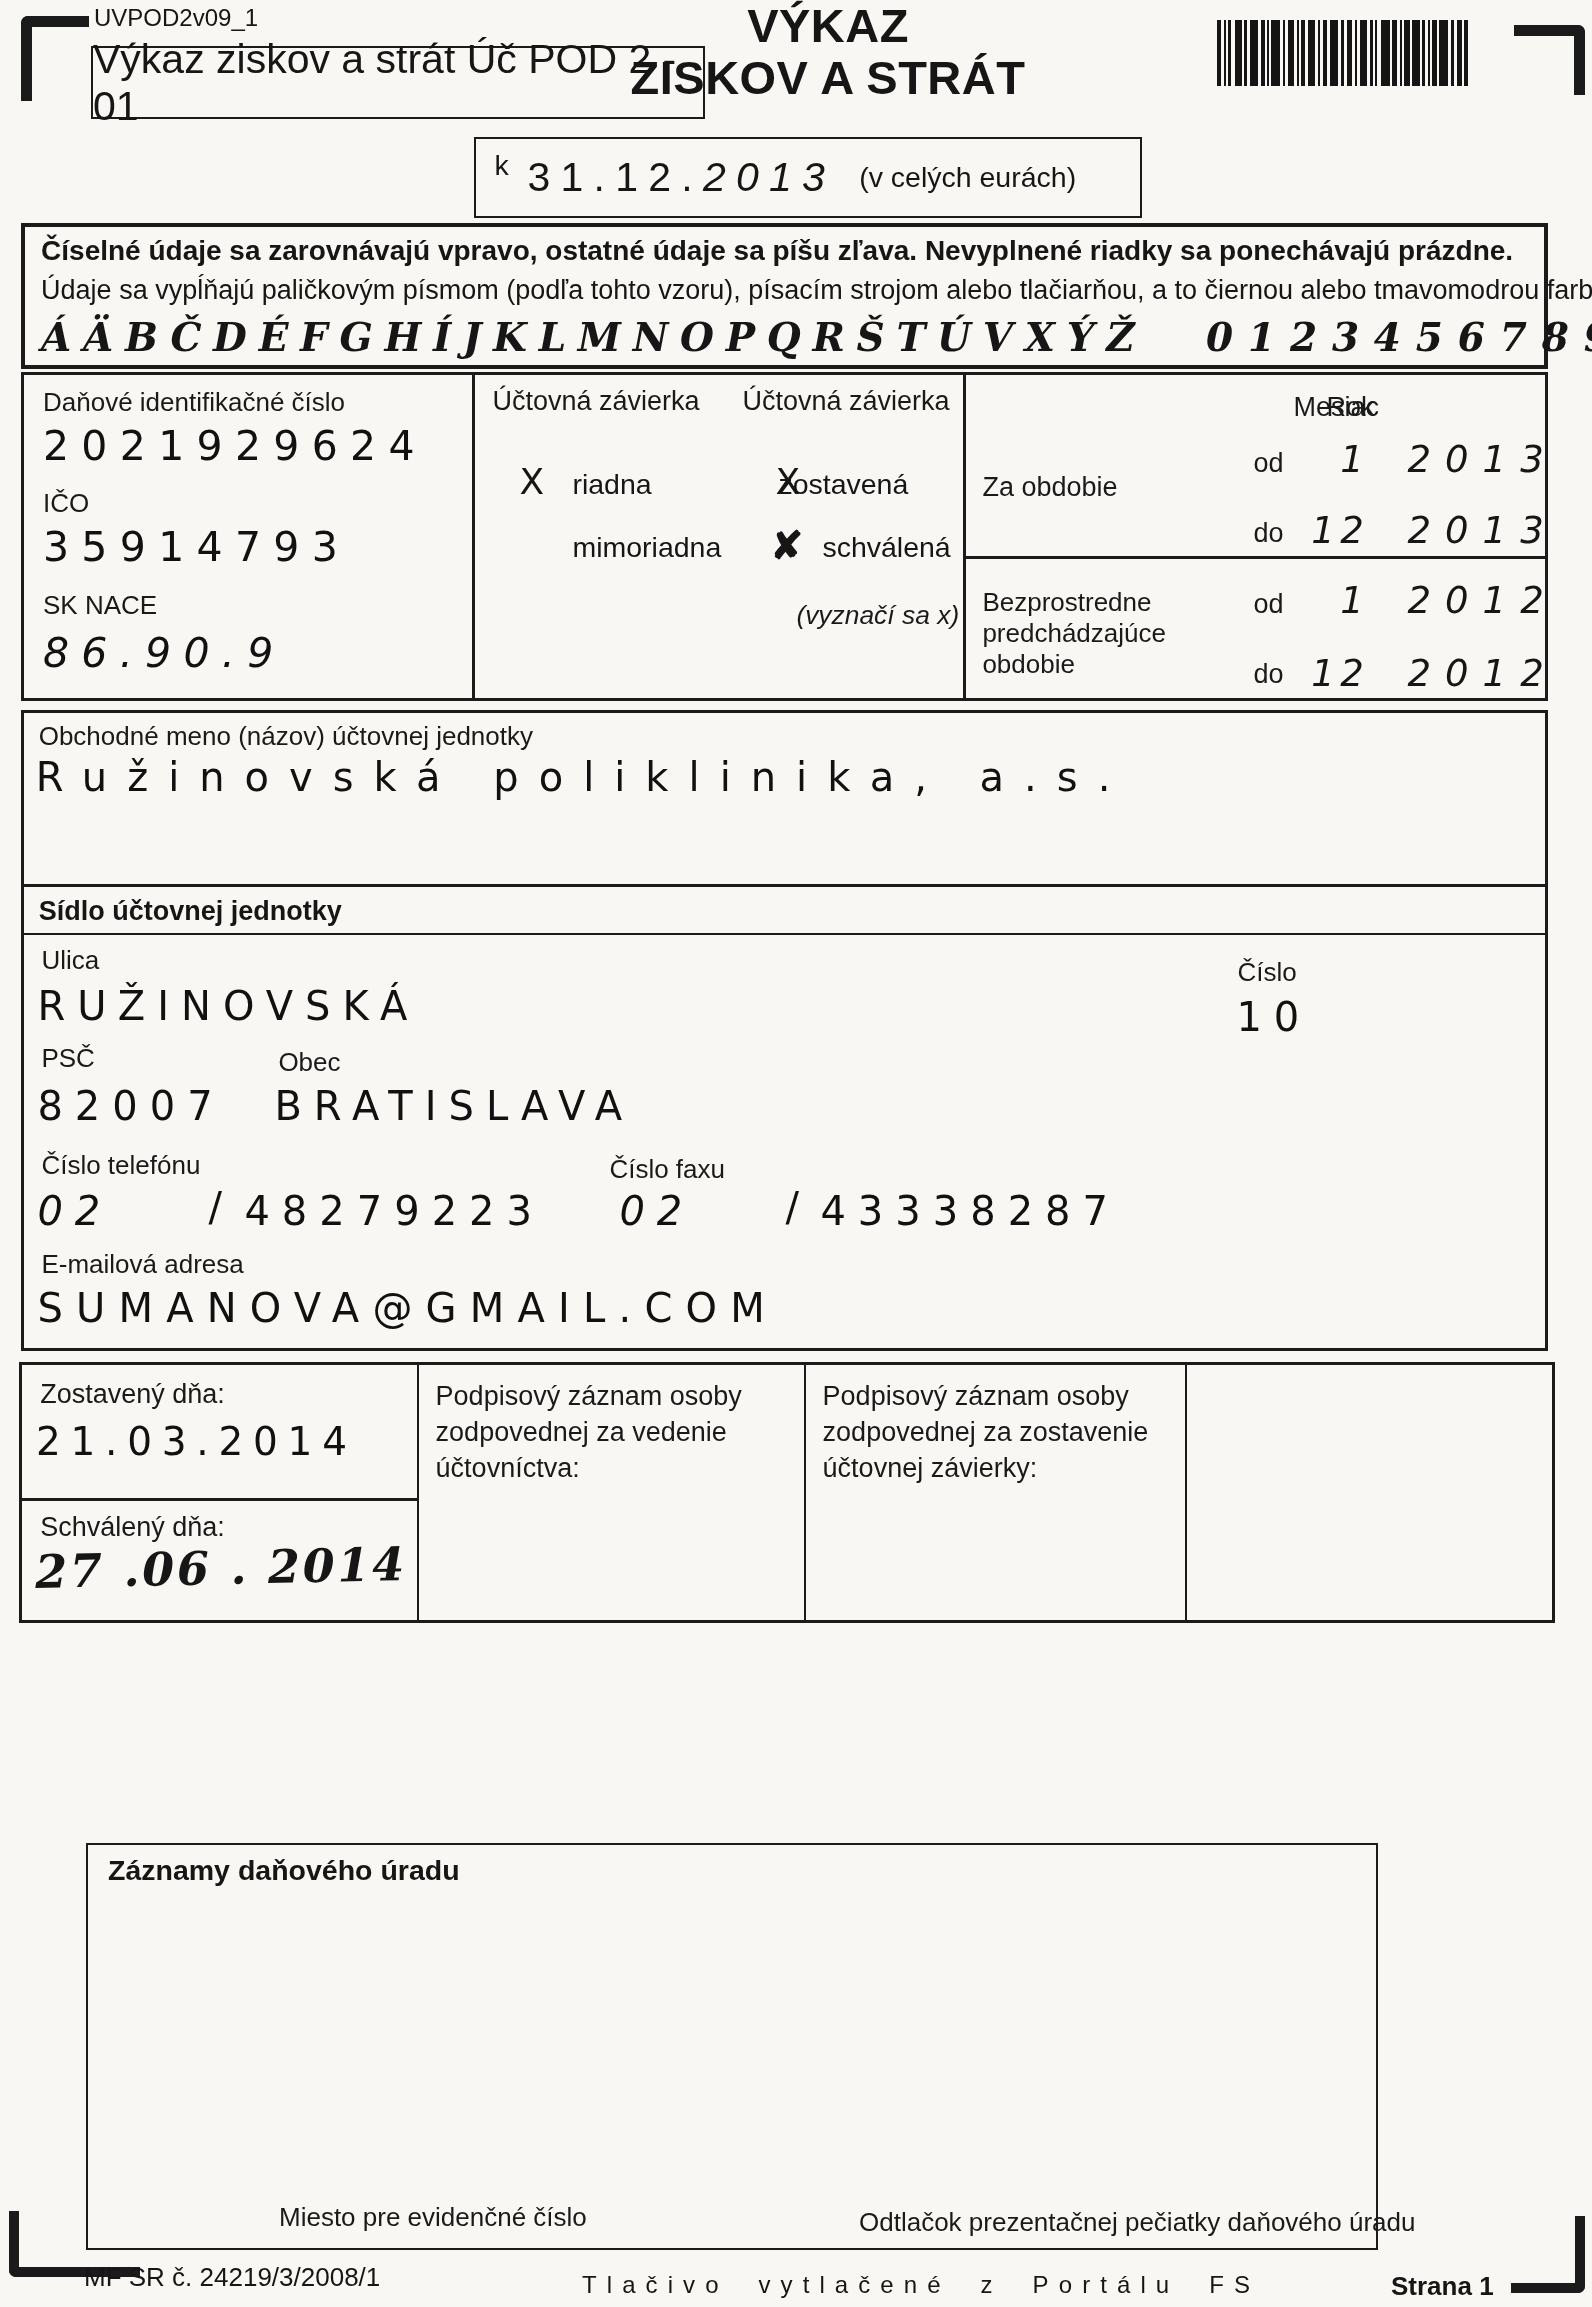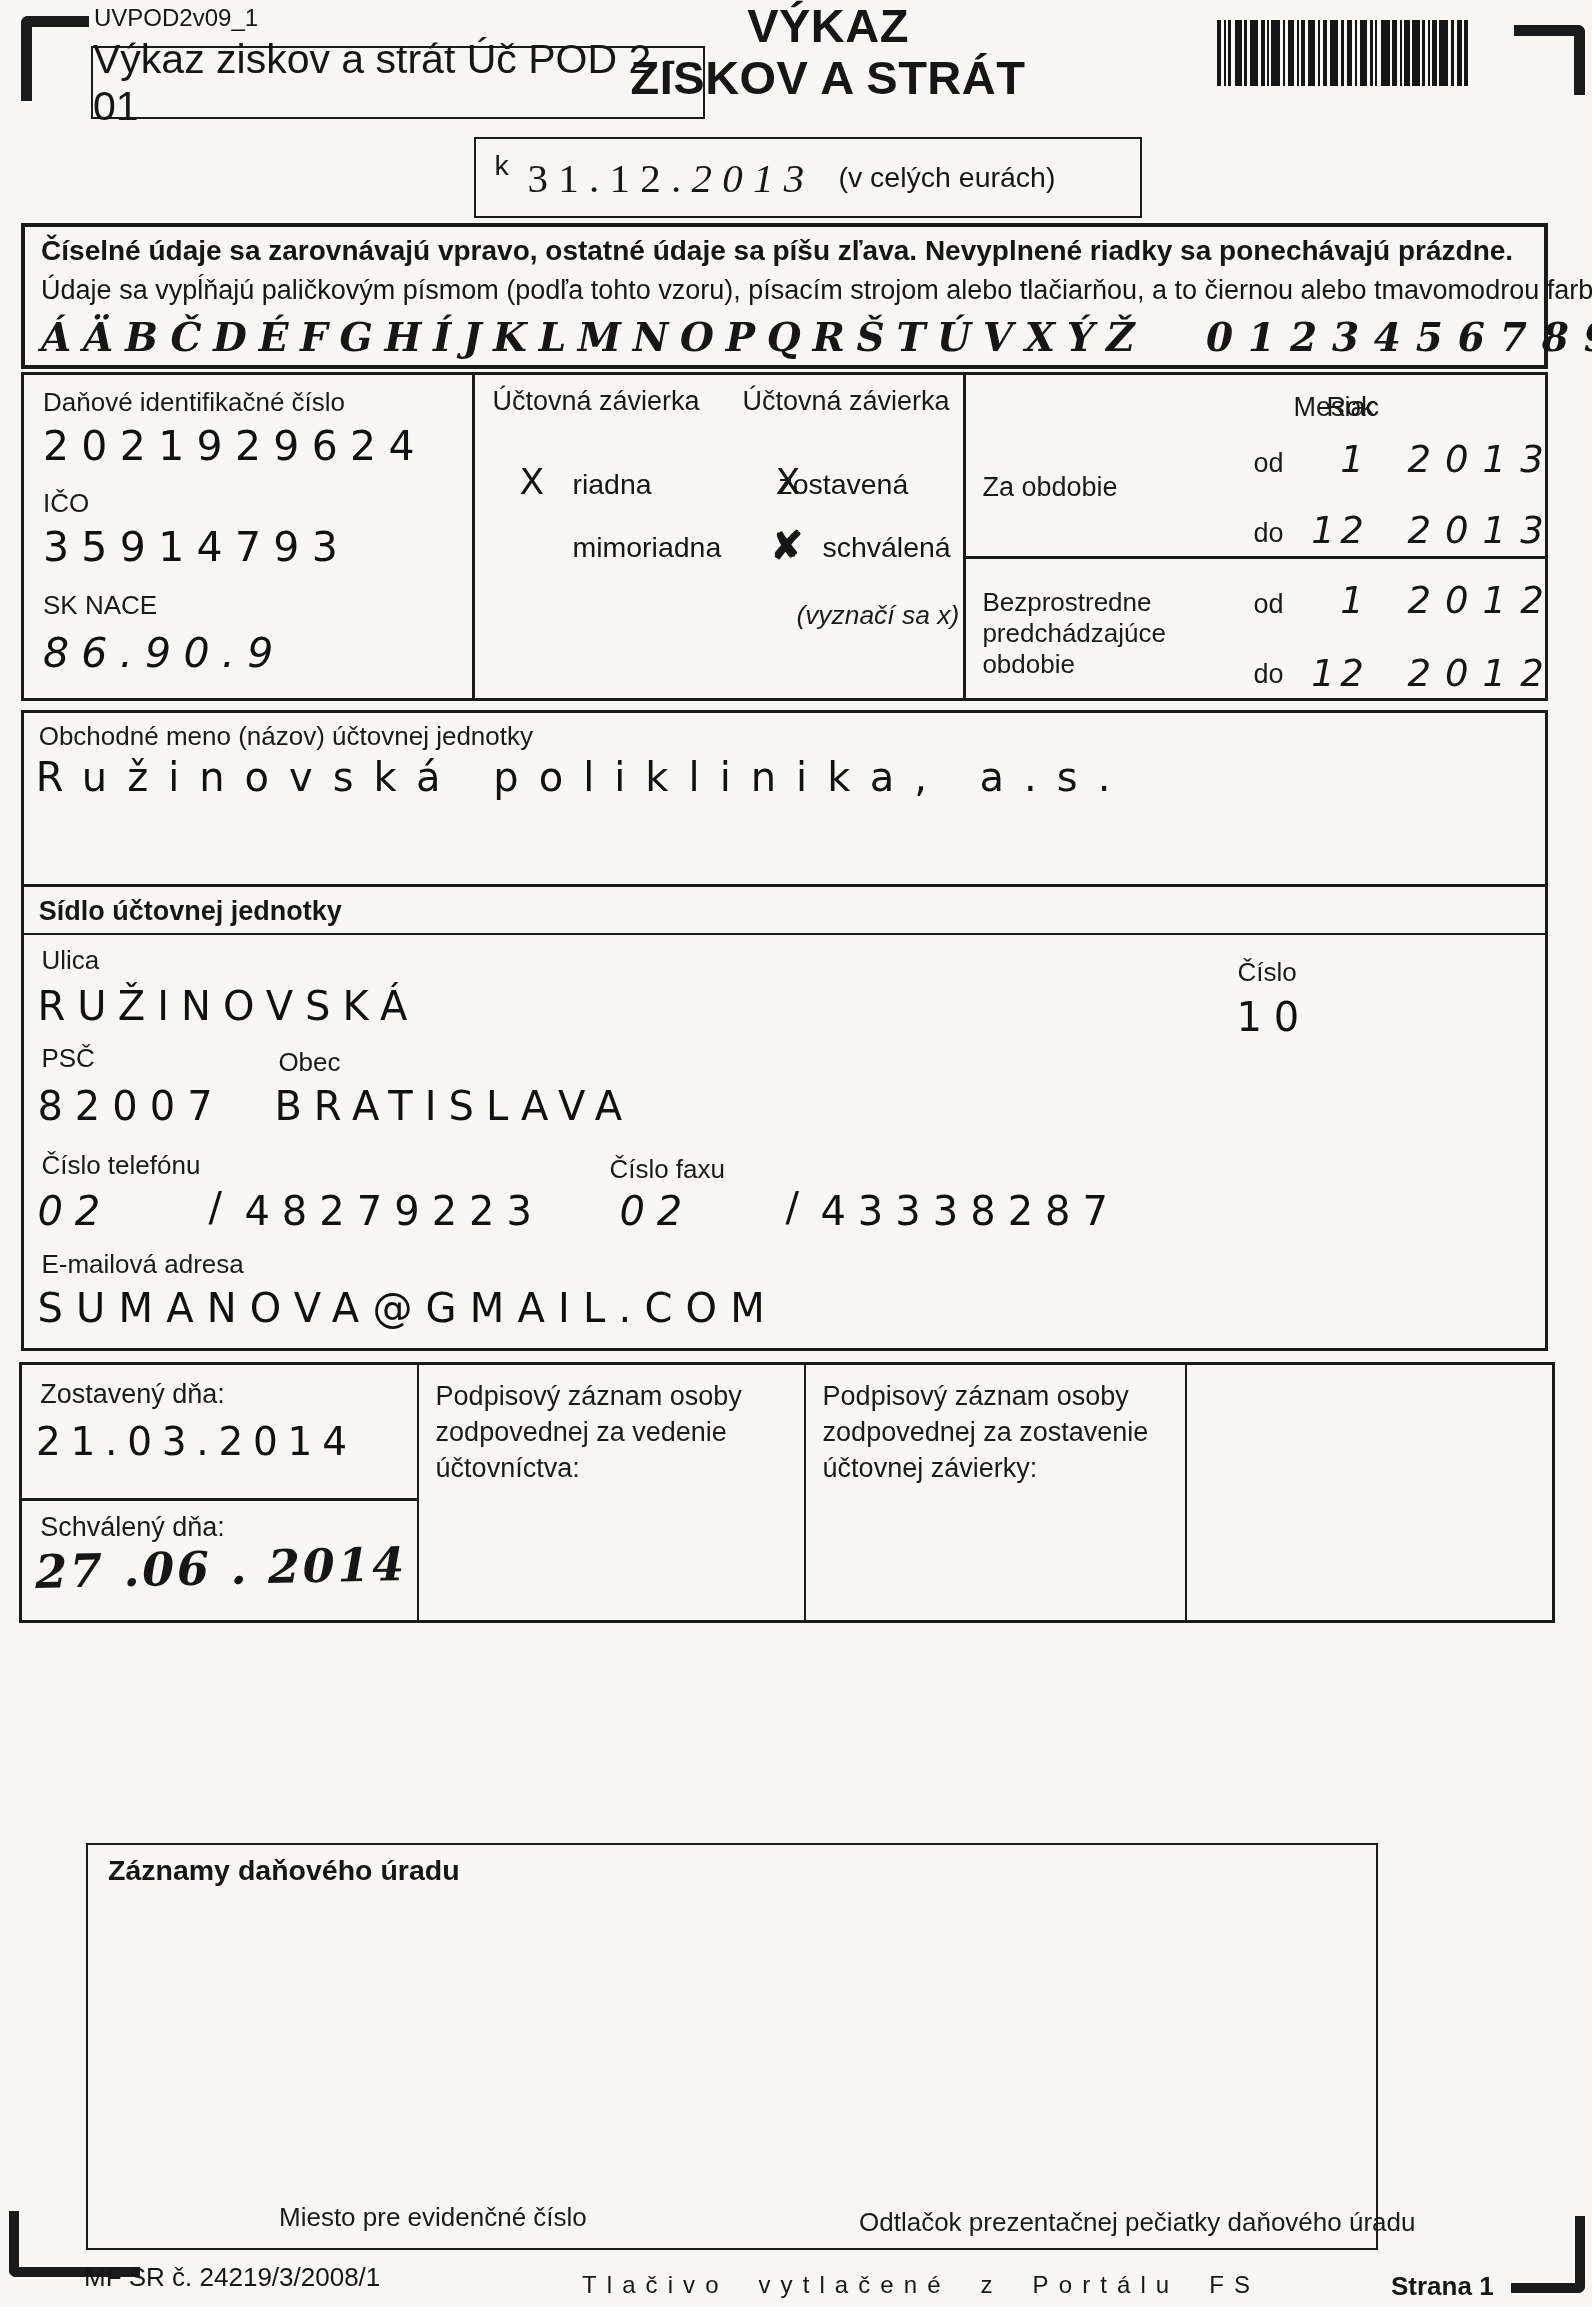--- a/index.html
+++ b/index.html
@@ -26,21 +26,21 @@
   .slant{font-style:italic;}
   .box{position:absolute;border:3.6px solid #1b1b1b;box-sizing:border-box;background:transparent;}
 
   .form-code{left:94px;top:4.3px;font-size:24px;}
   .code-box{left:91px;top:46px;width:614px;height:73px;border-width:2.9px;display:flex;align-items:center;justify-content:center;font-size:41px;}
   .title{left:571px;top:0px;width:514px;text-align:center;font-weight:bold;font-size:47px;line-height:1.1;letter-spacing:.01em;}
   .barcode{left:1217px;top:20px;}
 
   .kbox{left:474px;top:137px;width:668px;height:81px;border-width:2.9px;display:flex;align-items:center;padding:0 18.6px;box-sizing:border-box;}
   .kbox .k{font-size:28.5px;align-self:flex-start;margin-top:10px;}
-  .kbox .kdate{font-family:Liberation Serif, serif;font-size:41px;letter-spacing:.25em;margin-left:18.6px;white-space:nowrap;}
+  .kbox .kdate{font-family:Liberation Sans, sans-serif;font-size:41px;letter-spacing:.25em;margin-left:18.6px;white-space:nowrap;}
   .kbox .knote{font-size:28.5px;margin-left:24px;white-space:nowrap;letter-spacing:0;}
 
   .instr{left:21.4px;top:223px;width:1527px;height:146px;border-width:4.3px;padding:7.1px 15.7px;box-sizing:border-box;}
   .instr .b1{font-weight:bold;font-size:28px;margin-top:1.4px;white-space:nowrap;}
   .instr .b2{font-size:27px;margin-top:7.1px;white-space:nowrap;}
   .sample-row{margin-top:8.6px;font-family:"DejaVu Serif", serif;font-style:italic;font-weight:bold;font-size:39px;white-space:nowrap;}
   .sample-row .letters{letter-spacing:.30em;}
   .sample-row .digits{letter-spacing:.38em;margin-left:46px;}
 
   .idbox{left:21.4px;top:372px;width:1527px;height:329px;border-width:3.6px;}

